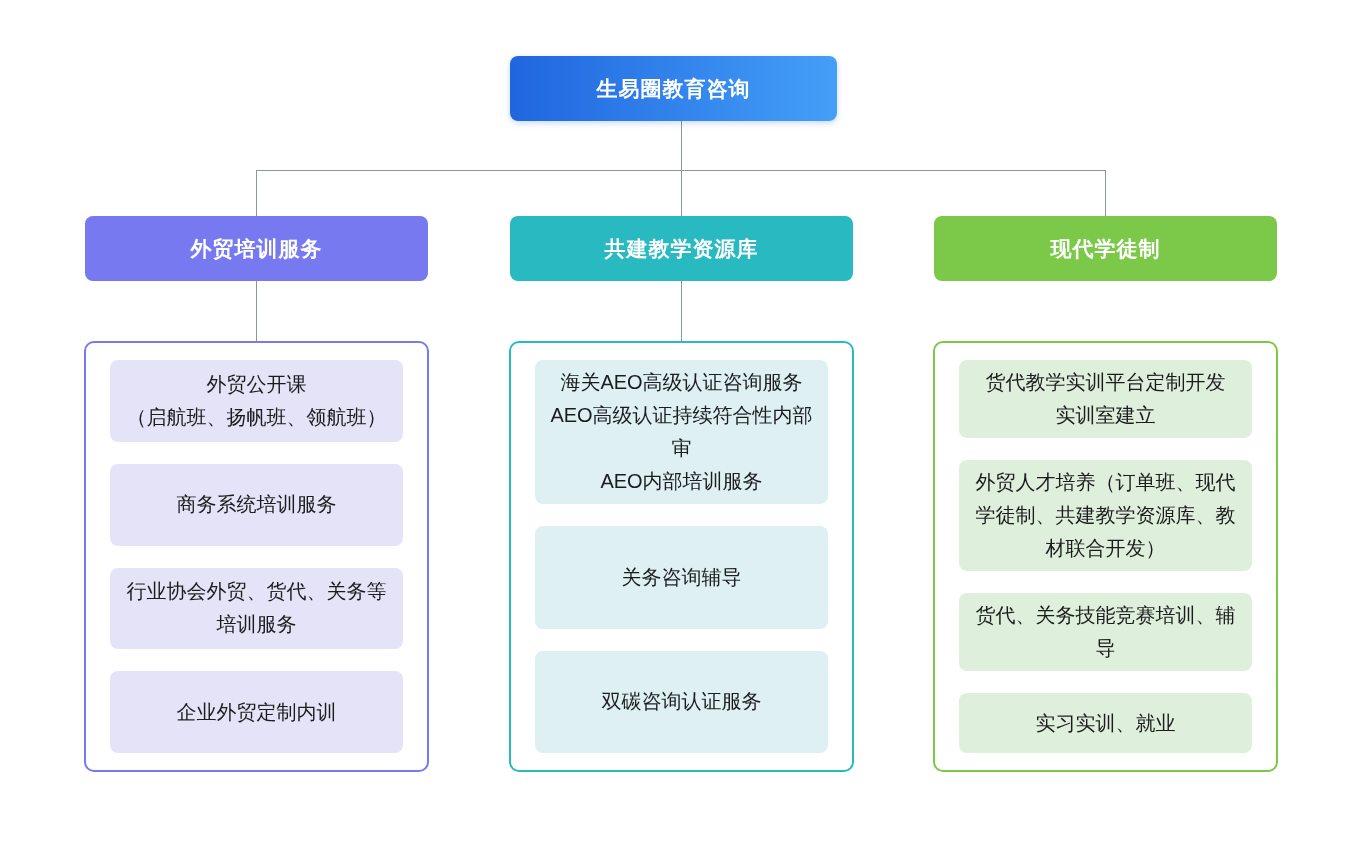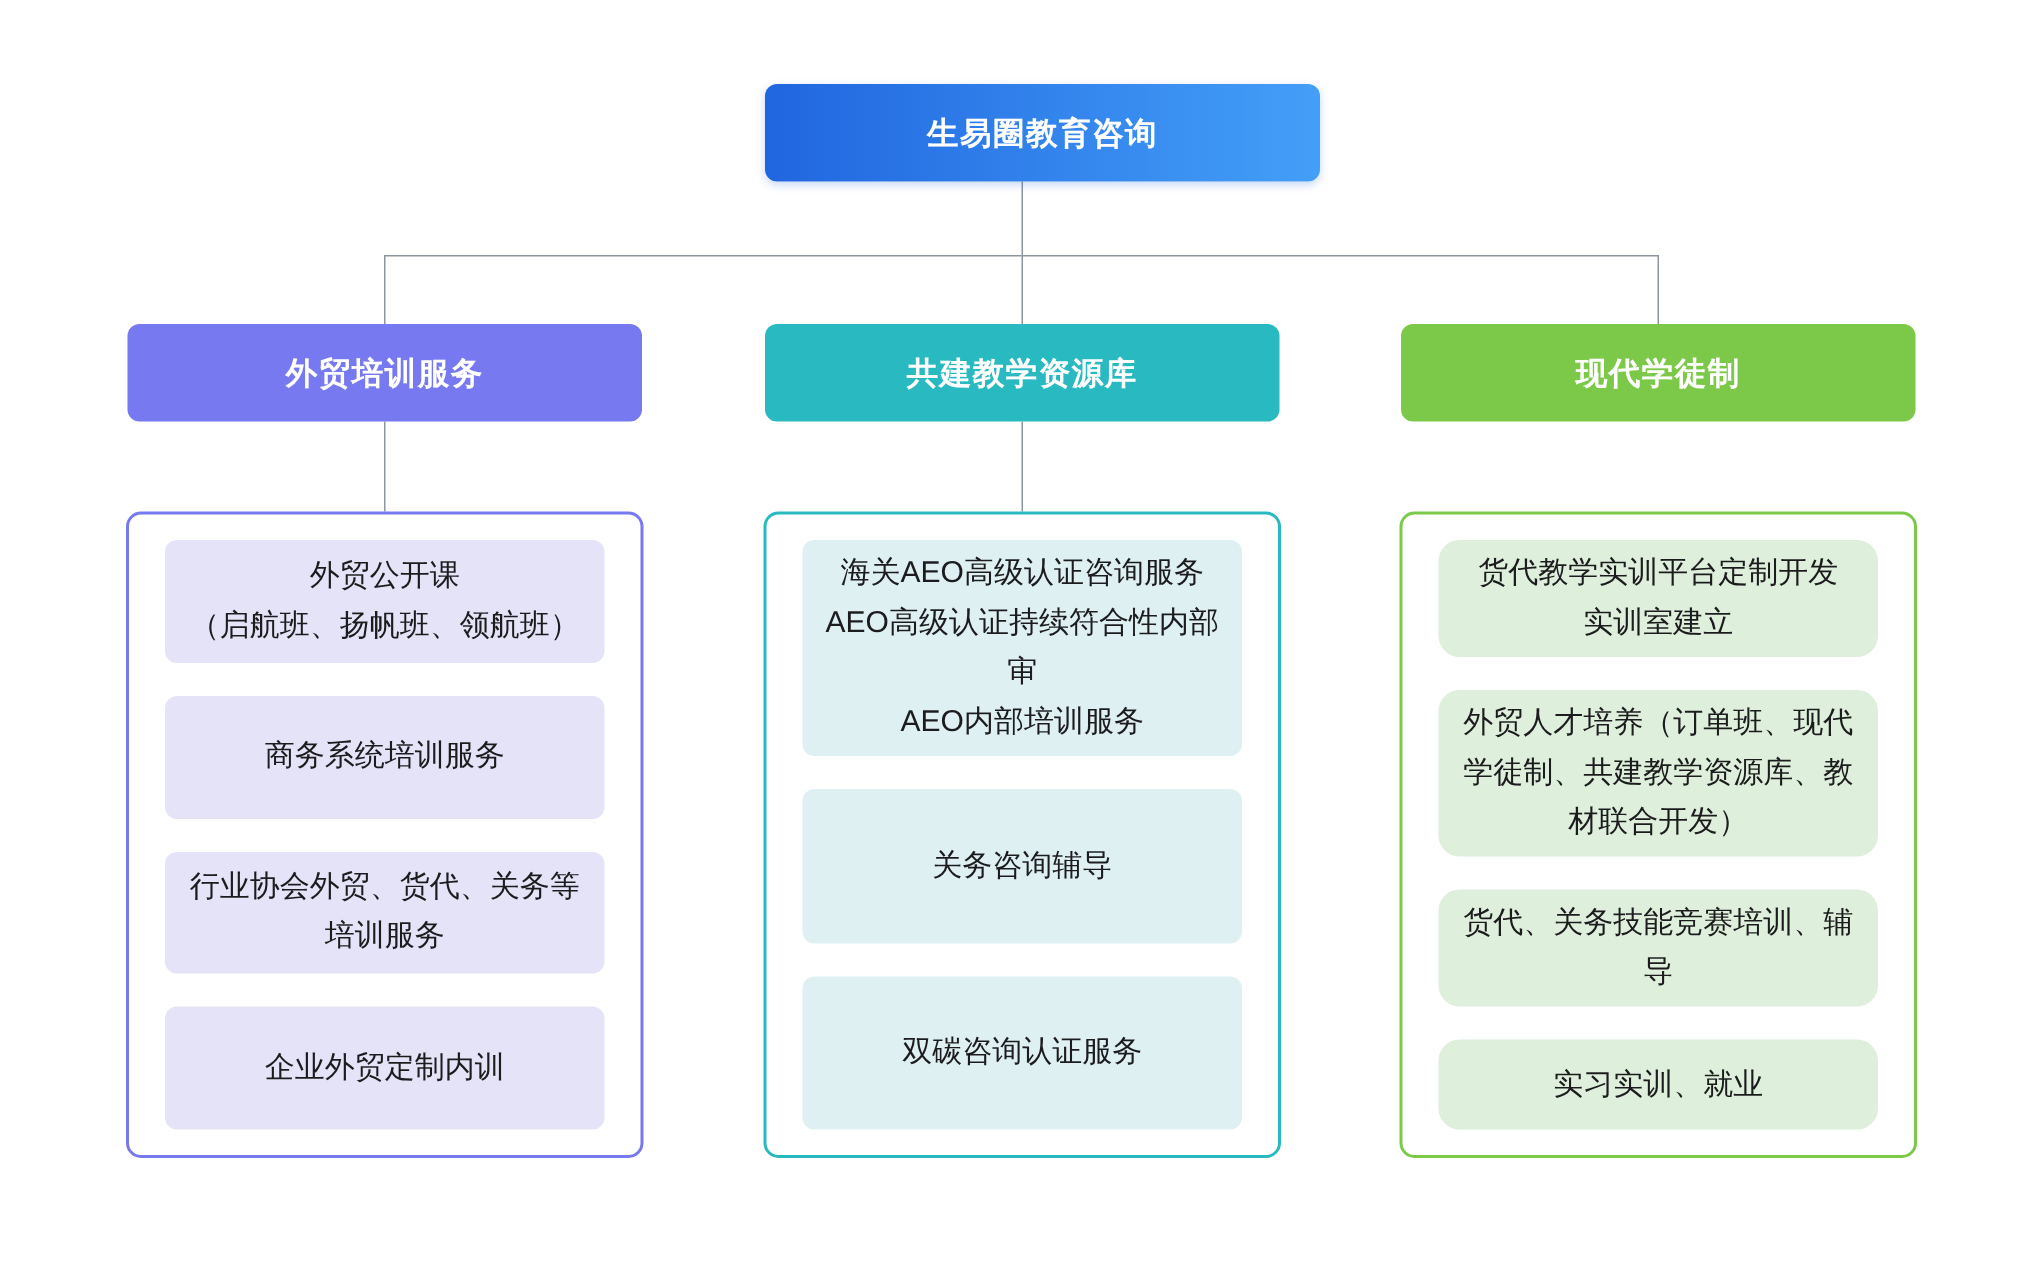--- a/index.html
+++ b/index.html
@@ -22,21 +22,21 @@
   #h-main   { left: 256px; top: 170px; width: 850px; }
   #v-b0-top { left: 256px;  top: 170px; height: 46px; }
   #v-b2-top { left: 1105px; top: 170px; height: 46px; }
   #v-b0-low { left: 256px;  top: 281px; height: 60px; }
   #v-b1-low { left: 681px;  top: 281px; height: 60px; }
 
   
   .root-node {
     position: absolute;
     left: 510px; top: 56px;
-    width: 370px; height: 65px;
+    width: 327px; height: 65px;
     border-radius: 8px;
     background: linear-gradient(90deg, var(--root_gradient_start, #2066df), var(--root_gradient_end, #449ff8));
     color: #ffffff;
     font-size: 21px; font-weight: bold;
     display: flex; align-items: center; justify-content: center;
     letter-spacing: 1px;
     box-shadow: 0 2px 6px rgba(32,102,223,0.25);
   }
 
   
@@ -77,21 +77,21 @@
     text-align: center;
     font-size: 20px;
     line-height: 33px;
     color: #1c1c1e;
     padding: 6px 12px;
     white-space: pre-line;
   }
   .leaf.x3 { flex: 1.35; }
   .b0 .leaf { background: var(--branch1_light, #e5e3f7); }
   .b1 .leaf { background: var(--branch2_light, #def0f2); }
-  .b2 .leaf { background: var(--branch3_light, #def0db); border-radius: 14px; }
+  .b2 .leaf { background: var(--branch3_light, #def0db); }
 </style>
 </head>
 <body>
 
 <div class="canvas">
 
   <div class="line v" id="v-root"></div>
   <div class="line h" id="h-main"></div>
   <div class="line v" id="v-b0-top"></div>
   <div class="line v" id="v-b2-top"></div>

